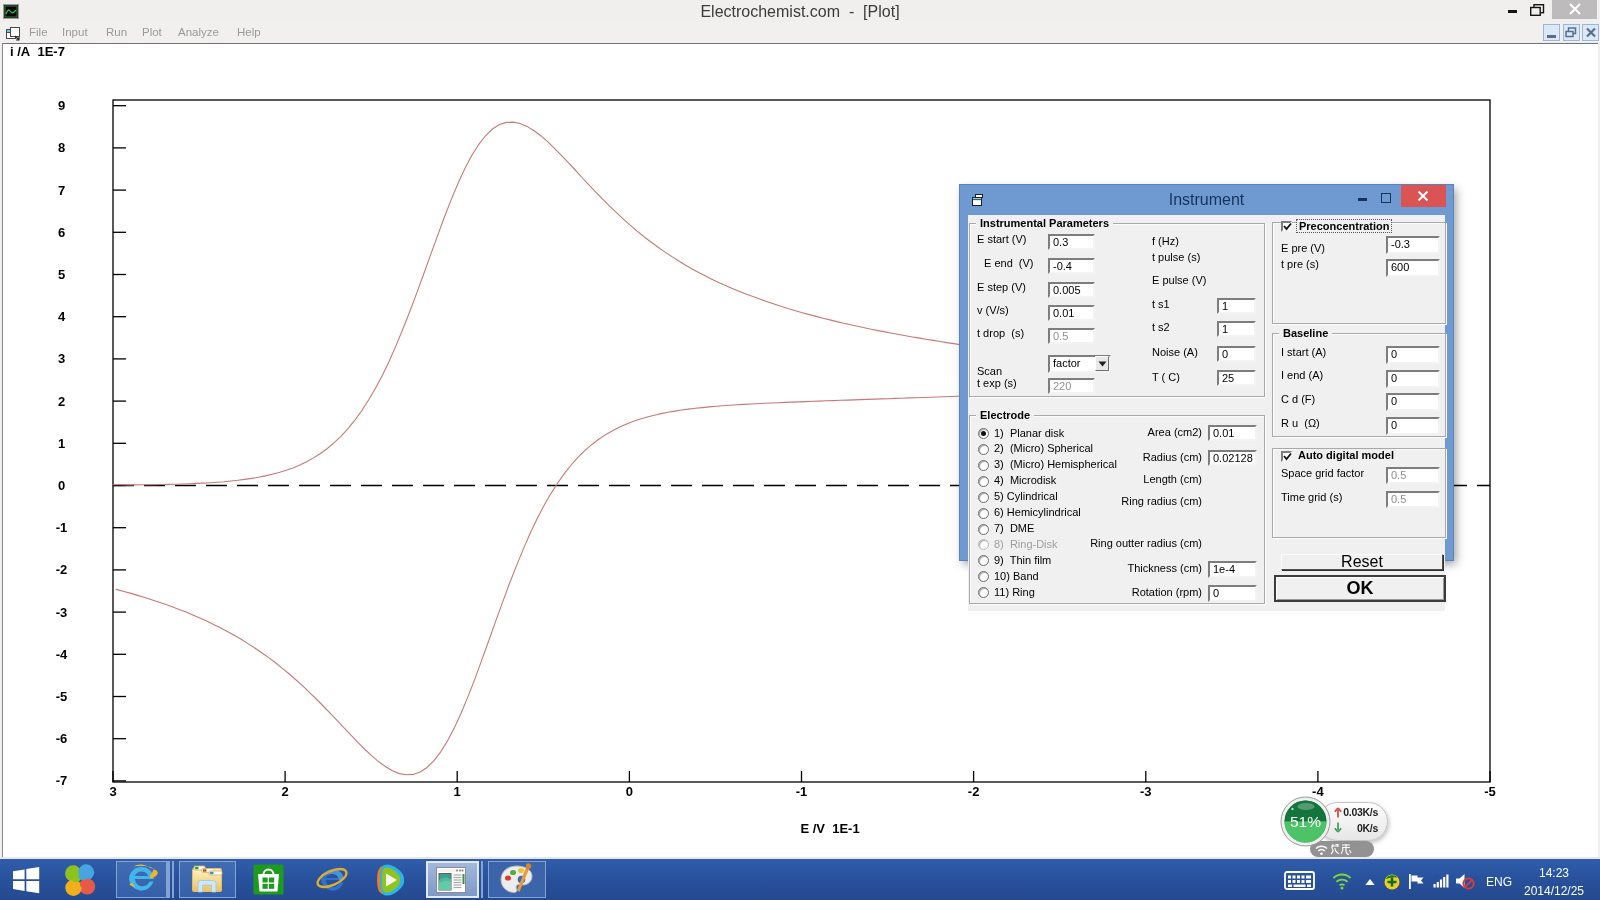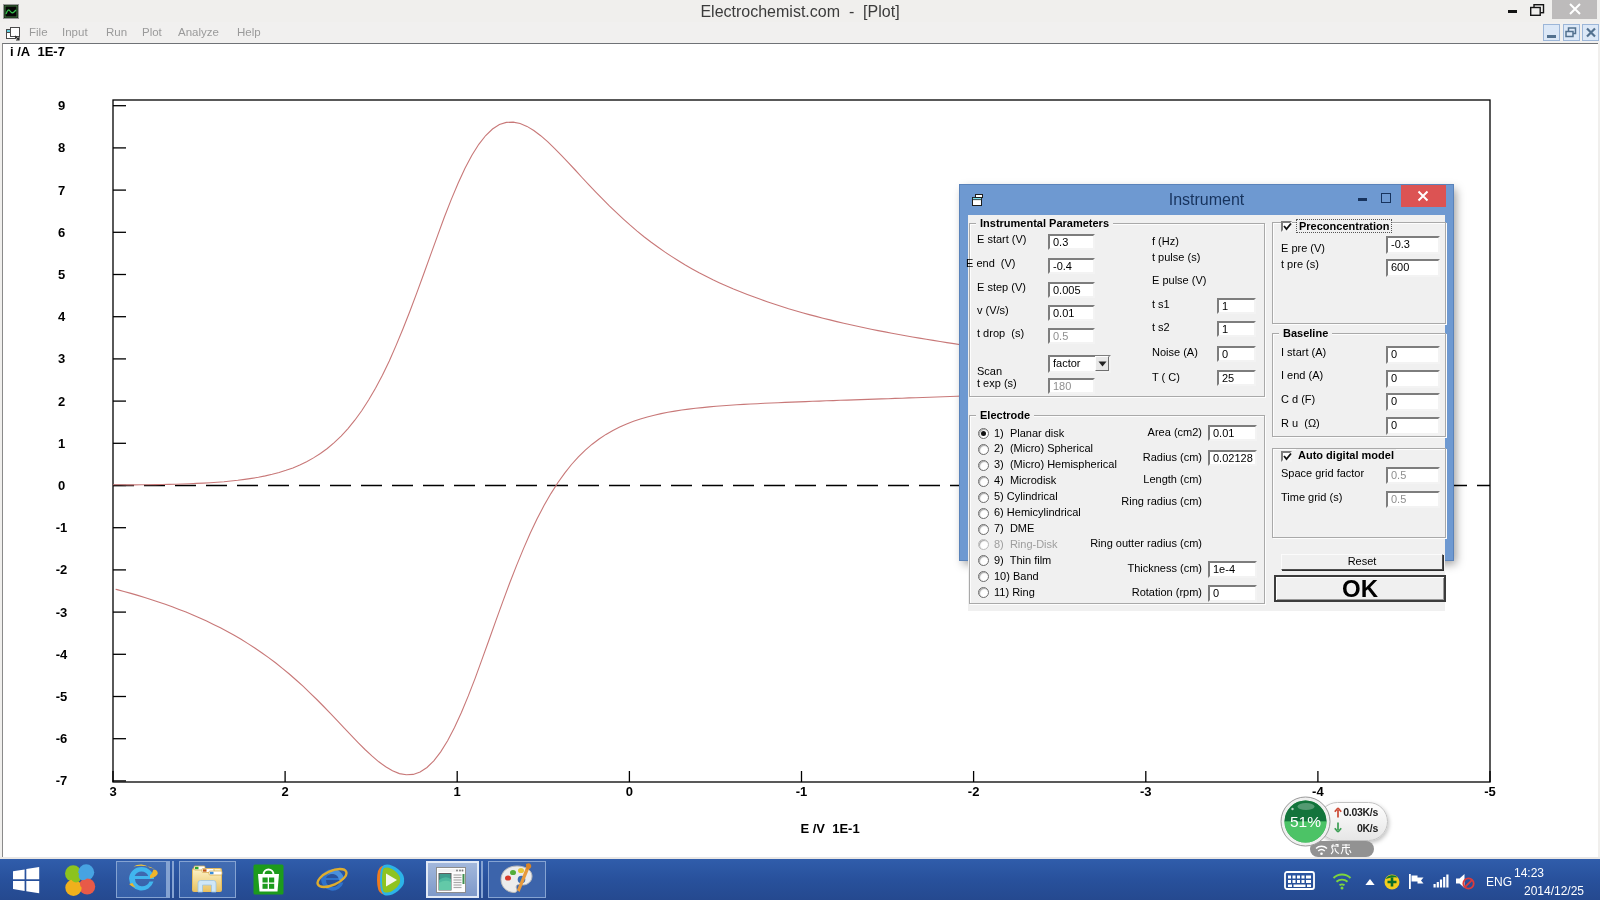--- a/index.html
+++ b/index.html
@@ -284,21 +284,21 @@
       <rect x="10.1" y="3" width="2.2" height="10.5"></rect>
       <rect x="13.3" y="0.5" width="2.2" height="13"></rect>
     </g>
 </svg>
 <svg class="abs" style="left:1455px;top:872.5px" width="20" height="17" viewBox="0 0 20 17">
 <polygon points="1,5.5 4.5,5.5 9.5,1 9.5,15 4.5,10.5 1,10.5" fill="#fff"></polygon>
 <circle cx="13.5" cy="10.5" r="5.2" fill="none" stroke="#dd3b3b" stroke-width="1.8"></circle>
 <line x1="9.9" y1="14.2" x2="17.2" y2="6.9" stroke="#dd3b3b" stroke-width="1.8"></line>
 </svg>
 <div class="abs traytxt" style="left:1486px;top:875px">ENG</div>
-<div class="abs traytxt" style="left:1514px;top:865.5px;width:80px;">14:23</div>
+<div class="abs traytxt" style="left:1514px;top:865.5px;width:80px;text-align:center">14:23</div>
 <div class="abs traytxt" style="left:1514px;top:883.5px;width:80px;text-align:center">2014/12/25</div>
 
 <div class="abs" style="left:1318px;top:802px;width:70px;height:39px;border-radius:19.5px;background:linear-gradient(#fefefe,#e6e6e6);border:1px solid #c2c2c2;box-shadow:1px 2px 4px rgba(0,0,0,0.25)"></div>
 <svg class="abs" style="left:1333px;top:807px" width="10" height="11">
     <path d="M5 10.5 V3 M5 1 L1.8 4.8 M5 1 L8.2 4.8" stroke="#cc4a35" stroke-width="1.7" fill="none"></path>
   </svg>
 <div class="abs" style="left:1298px;top:806px;width:80px;text-align:right;font-size:10.5px;font-weight:bold;letter-spacing:-0.3px;color:#1d1d1d">0.03K/s</div>
 <svg class="abs" style="left:1333px;top:822px" width="10" height="11">
     <path d="M5 0.5 V8 M5 10 L1.8 6.2 M5 10 L8.2 6.2" stroke="#3d9e55" stroke-width="1.7" fill="none"></path>
   </svg>
@@ -351,36 +351,36 @@
       <span class="gcap">Instrumental Parameters</span>
     </div>
 <div class="grp" style="left:312px;top:37px;width:174px;height:102px"></div>
 <div class="grp" style="left:312px;top:148px;width:174px;height:104px">
       <span class="gcap">Baseline</span>
     </div>
 <div class="grp" style="left:312px;top:263px;width:174px;height:90px"></div>
 
 <div class="lbl" style="left:17px;top:48px">E start (V)</div>
     <div class="tb" style="left:88px;top:49px;width:47px;height:16px">0.3</div>
-<div class="lbl" style="left:6px;top:72px">E end&nbsp; (V)</div>
+<div class="lbl" style="left:24px;top:72px">E end&nbsp; (V)</div>
     <div class="tb" style="left:88px;top:73px;width:47px;height:16px">-0.4</div>
 <div class="lbl" style="left:17px;top:95.5px">E step (V)</div>
     <div class="tb" style="left:88px;top:96.5px;width:47px;height:16px">0.005</div>
 <div class="lbl" style="left:17px;top:119px">v (V/s)</div>
     <div class="tb" style="left:88px;top:120px;width:47px;height:16px">0.01</div>
 <div class="lbl" style="left:17px;top:142px">t drop&nbsp; (s)</div>
     <div class="tb dis" style="left:88px;top:143px;width:47px;height:16px">0.5</div>
 <div class="lbl" style="left:17px;top:180px">Scan</div>
 <div class="tb" style="left:88px;top:169.5px;width:63px;height:18px">factor</div>
 <div class="abs" style="left:135px;top:171px;width:14px;height:15px;background:#e8e8e8;border:1px solid;border-color:#fdfdfd #6f6f6f #6f6f6f #fdfdfd"></div>
 <svg class="abs" style="left:138px;top:176px" width="9" height="6">
       <path d="M0.5 0.5 L8.5 0.5 L4.5 5.5 Z" fill="#222"></path>
     </svg>
 <div class="lbl" style="left:17px;top:192px">t exp (s)</div>
-    <div class="tb dis" style="left:88px;top:193px;width:47px;height:16px">180</div>
+    <div class="tb dis" style="left:88px;top:193px;width:47px;height:16px">220</div>
 <div class="lbl" style="left:192px;top:49.5px">f (Hz)</div>
 <div class="lbl" style="left:192px;top:65.5px">t pulse (s)</div>
 <div class="lbl" style="left:192px;top:89px">E pulse (V)</div>
 <div class="lbl" style="left:192px;top:113px">t s1</div>
     <div class="tb" style="left:257px;top:113px;width:39px;height:16px">1</div>
 <div class="lbl" style="left:192px;top:136px">t s2</div>
     <div class="tb" style="left:257px;top:136px;width:39px;height:16px">1</div>
 <div class="lbl" style="left:192px;top:161px">Noise (A)</div>
     <div class="tb" style="left:257px;top:160.5px;width:39px;height:16px">0</div>
 <div class="lbl" style="left:192px;top:185.5px">T ( C)</div>
@@ -443,15 +443,15 @@
 <div class="chk" style="left:321px;top:265.5px"></div>
 <svg class="abs" style="left:322.5px;top:266.5px" width="9" height="9">
       <path d="M1 4 L3.5 7 L8 1.5" fill="none" stroke="#111" stroke-width="1.8"></path>
     </svg>
 <div class="abs" style="left:336px;top:263.5px;padding:0 2px;font-size:11px;font-weight:bold;background:#f0f0f0">Auto digital model</div>
 <div class="lbl" style="left:321px;top:281.5px">Space grid factor</div>
     <div class="tb dis" style="left:426px;top:281.5px;width:54px;height:17px">0.5</div>
 <div class="lbl" style="left:321px;top:305.5px">Time grid (s)</div>
     <div class="tb dis" style="left:426px;top:305.5px;width:54px;height:17px">0.5</div>
 
-<div class="abs" style="left:321px;top:369px;width:162px;height:15.5px;background:#f0f0f0;border:1px solid;border-color:#fbfbfb #4e4e4e #4e4e4e #fbfbfb;box-shadow:1px 1px 0 #2e2e2e;font-size:11px;text-align:center;line-height:13px">Reset</div>
-<div class="abs" style="left:314px;top:390px;width:172px;height:26.5px;background:#f0f0f0;border:2px solid #3c3c3c;box-shadow:inset 1px 1px 0 #fff, inset -1px -1px 0 #999;font-size:24px;font-weight:bold;text-align:center;line-height:23px">OK</div>
+<div class="abs" style="left:321px;top:369px;width:162px;height:15.5px;background:#f0f0f0;border:1px solid;border-color:#fbfbfb #4e4e4e #4e4e4e #fbfbfb;box-shadow:1px 1px 0 #2e2e2e;font-size:16px;text-align:center;line-height:13px">Reset</div>
+<div class="abs" style="left:314px;top:390px;width:172px;height:26.5px;background:#f0f0f0;border:2px solid #3c3c3c;box-shadow:inset 1px 1px 0 #fff, inset -1px -1px 0 #999;font-size:18px;font-weight:bold;text-align:center;line-height:23px">OK</div>
 </div>
 
 </body></html>

